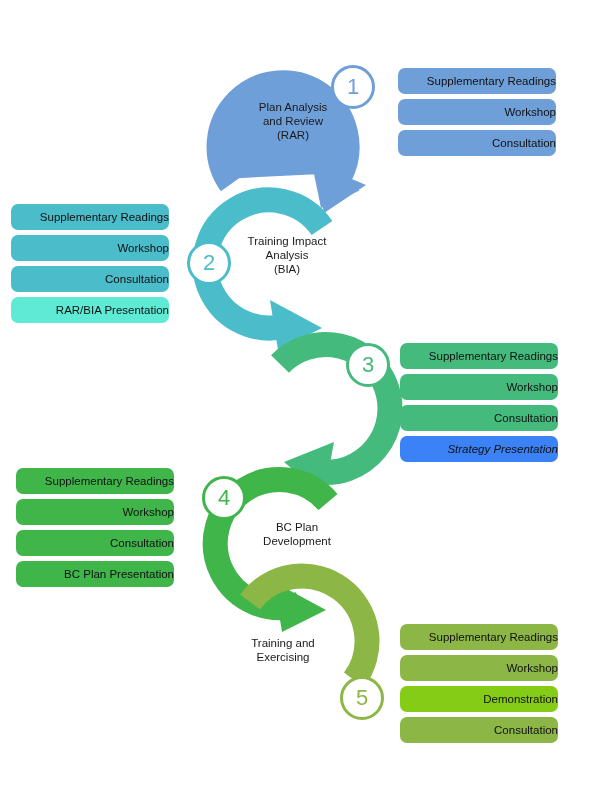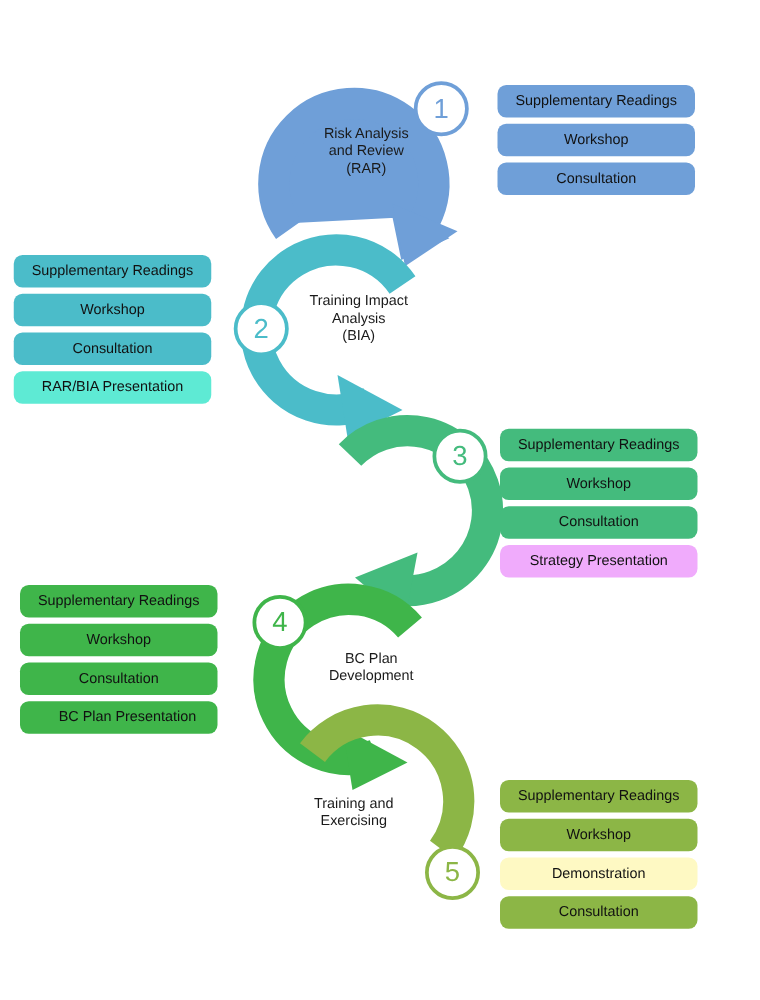--- a/index.html
+++ b/index.html
@@ -54,21 +54,21 @@
     display: flex;
     flex-direction: column;
     gap: 5px;
   }
   .chip {
     width: 158px;
     height: 26px;
     border-radius: 7px;
     display: flex;
     align-items: center;
-    justify-content: center;
+    justify-content: flex-end;
     font-size: 11.5px;
     color: #111111;
     font-family: "Liberation Sans", sans-serif;
     box-sizing: border-box;
     white-space: nowrap;
   }
 </style>
 </head>
 <body>
 
@@ -90,21 +90,21 @@
                L 137.2 125.8
                A 42 42 0 1 0 54.0 119.2
                Z" fill="#6f9fd8" opacity="0"></path>
     </svg>
 
     <svg class="stage-svg" width="190" height="185" viewBox="0 0 190 185">
       <path d="M 33 139 A 64 64 0 1 1 142 131" fill="none" stroke="#6f9fd8" stroke-width="25" stroke-linecap="butt"></path>
       <polygon points="116,118 168,140 126,168" fill="#6f9fd8"></polygon>
     </svg>
 
-    <div class="stage-label" style="left:32px; top:55px; width:126px;">Risk Analysis
+    <div class="stage-label" style="left:32px; top:55px; width:126px;">Plan Analysis
 and Review
 (RAR)</div>
     <div class="badge-num" style="left:133px; top:20px; width:44px; height:44px; border:3.5px solid #6f9fd8; color:#6f9fd8;">
       <span>1</span>
     </div>
   </div>
 
   <div class="chip-group" style="left:398px; top:68px;">
     <div class="chip" style="background:#6f9fd8;">
         <span>Supplementary Readings</span>
@@ -160,21 +160,21 @@
   <div class="chip-group" style="left:400px; top:343px;">
     <div class="chip" style="background:#44bb7d;">
         <span>Supplementary Readings</span>
       </div>
     <div class="chip" style="background:#44bb7d;">
         <span>Workshop</span>
       </div>
     <div class="chip" style="background:#44bb7d;">
         <span>Consultation</span>
       </div>
-    <div class="chip" style="background:#f0abfc;">
+    <div class="chip" style="background:#3b82f6;font-style:italic;">
         <span>Strategy Presentation</span>
       </div>
   </div>
 
   <div class="stage" style="left:188px; top:452px; width:190px; height:190px;">
     <svg class="stage-svg" width="190" height="190" viewBox="0 0 190 190">
 
       <path d="M 140 50 A 64 64 0 1 0 112 152" fill="none" stroke="#3fb54a" stroke-width="25" stroke-linecap="butt"></path>
       <polygon points="86,130 138,158 94,180" fill="#3fb54a"></polygon>
     </svg>
@@ -212,21 +212,21 @@
     </div>
   </div>
 
   <div class="chip-group" style="left:400px; top:624px;">
     <div class="chip" style="background:#8cb646;">
         <span>Supplementary Readings</span>
       </div>
     <div class="chip" style="background:#8cb646;">
         <span>Workshop</span>
       </div>
-    <div class="chip" style="background:#fef9c3;">
+    <div class="chip" style="background:#84cc16;">
         <span>Demonstration</span>
       </div>
     <div class="chip" style="background:#8cb646;">
         <span>Consultation</span>
       </div>
   </div>
 
 </div>
 
 </body></html>

